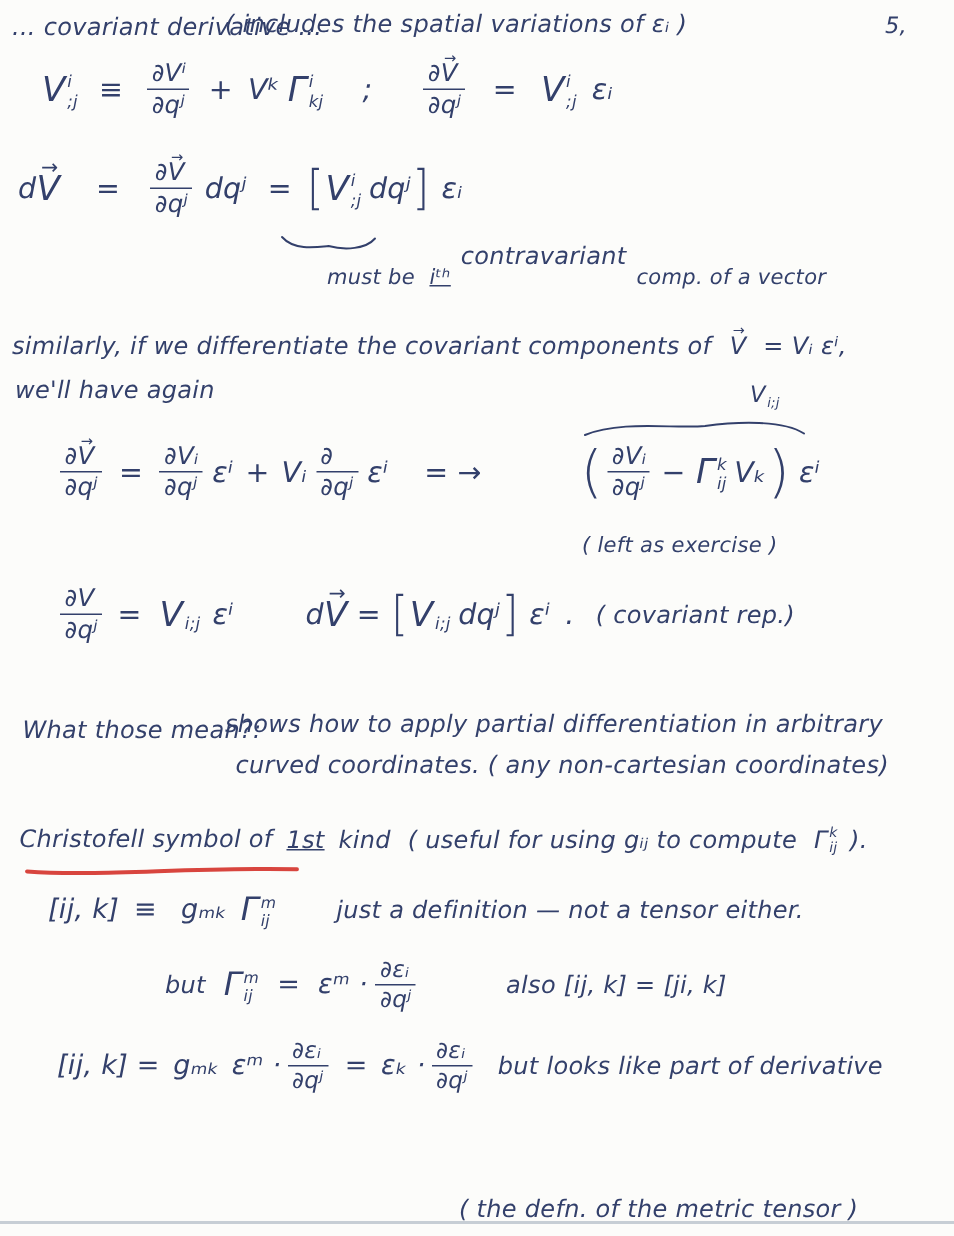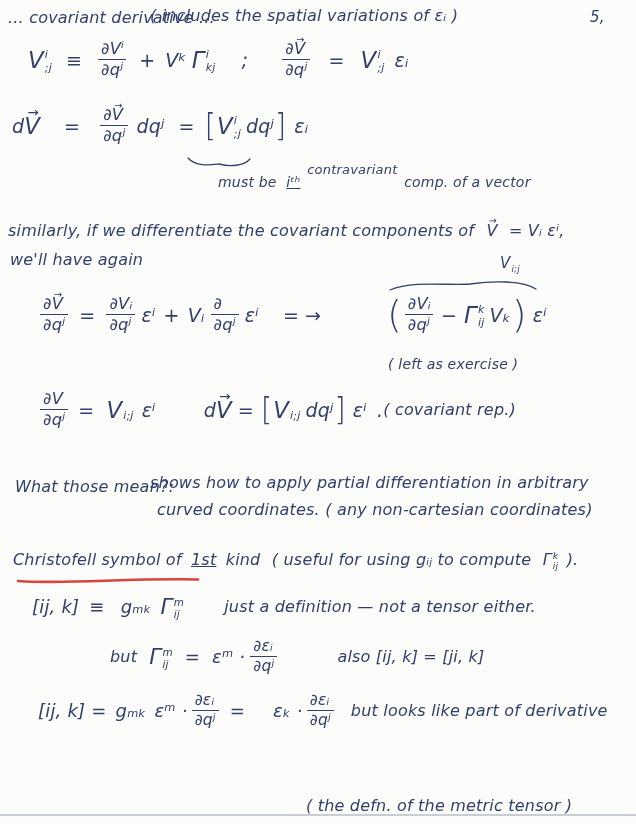--- a/index.html
+++ b/index.html
@@ -21,21 +21,21 @@
   .mv{display:inline-flex; align-items:center;}
   .b{font-size:1.2em;}
   .sc{display:inline-flex; flex-direction:column; font-size:.58em; line-height:1.12; margin-left:1px; transform:translateY(2px);}
   .sub{font-size:.58em; display:inline-block; transform:translateY(6px); margin-left:1px;}
   
   .vec{position:relative; display:inline-block;}
   .vec .arr{position:absolute; top:-.62em; left:.22em; font-size:.6em; font-style:normal; letter-spacing:-1px;}
   
   .br{font-style:normal; font-size:1.5em; font-weight:300; transform:scaleY(1.12); margin:0 1px;}
   .bp{font-style:normal; font-size:1.95em; font-weight:200; transform:scaleY(1.02); margin:0 1px;}
-  .raised{position:relative; top:-13px; font-size:13px; margin:0 2px;}
+  .raised{position:relative; top:-13px; font-size:16px; margin:0 2px;}
   .ul{text-decoration:underline;}
   .scanline{position:absolute; left:0; top:814px; width:636px; height:2px; background:#b9c2cc; opacity:.8;}
   svg{display:block;}
 </style>
 </head>
 <body>
 
 <div class="page">
 
   <div class="ln t" style="left:8px; top:8px;">... covariant derivative ...</div>
@@ -198,21 +198,21 @@
     <span style="margin-left:6px;">=</span>
     <span class="br" style="margin-left:7px;">[</span>
     <span class="mv">
       <span class="b">V</span>
         <span class="sub">i;j</span>
     </span>
     <span style="margin-left:5px;">dqʲ</span>
     <span class="br">]</span>
     <span style="margin-left:6px;">εⁱ</span>
     <span style="margin-left:10px;">.</span>
-    <span class="t" style="">( covariant rep.)</span>
+    <span class="t" style="margin-left:14px;">( covariant rep.)</span>
   </div>
 
   <div class="ln t" style="left:15px; top:477px;">What those mean?:</div>
   <div class="ln t" style="left:157px; top:500px;">curved coordinates. ( any non-cartesian coordinates)</div>
   <div class="ln t" style="left:150px; top:473px;">shows how to apply partial differentiation in arbitrary</div>
 
   <div class="ln t" style="left:13px; top:549px;">
     <span>Christofell symbol of</span>
     <span class="ul" style="margin-left:4px;">1st</span>
     <span style="margin-left:4px;">kind</span>
@@ -266,21 +266,21 @@
 
   <div class="ln eq" style="left:38px; top:692px; font-size:18px;">
     <span>[ij, k] =</span>
     <span style="margin-left:9px;">gₘₖ</span>
     <span style="margin-left:8px;">εᵐ ·</span>
     <span class="frac" style="margin-left:4px;">
       <span class="num">∂εᵢ</span>
       <span class="den">∂qʲ</span>
     </span>
     <span style="margin-left:9px;">=</span>
-    <span style="margin-left:28px;">εₖ ·</span>
+    <span style="margin-left:9px;">εₖ ·</span>
     <span class="frac" style="margin-left:4px;">
       <span class="num">∂εᵢ</span>
       <span class="den">∂qʲ</span>
     </span>
     <span class="t" style="margin-left:15px;">but looks like part of derivative</span>
   </div>
   <div class="ln t" style="left:306px; top:796px;">( the defn. of the metric tensor )</div>
 
   <div class="scanline"></div>
 

